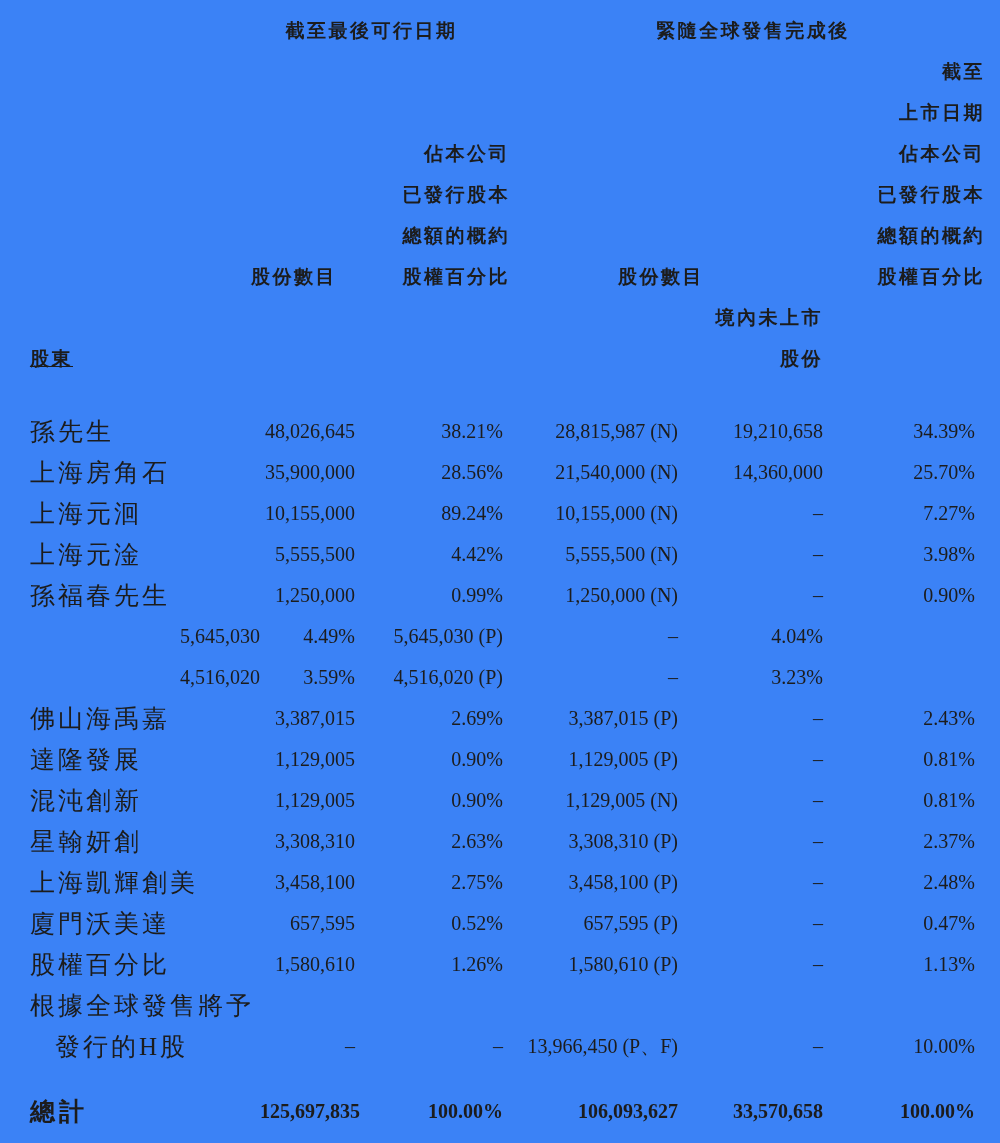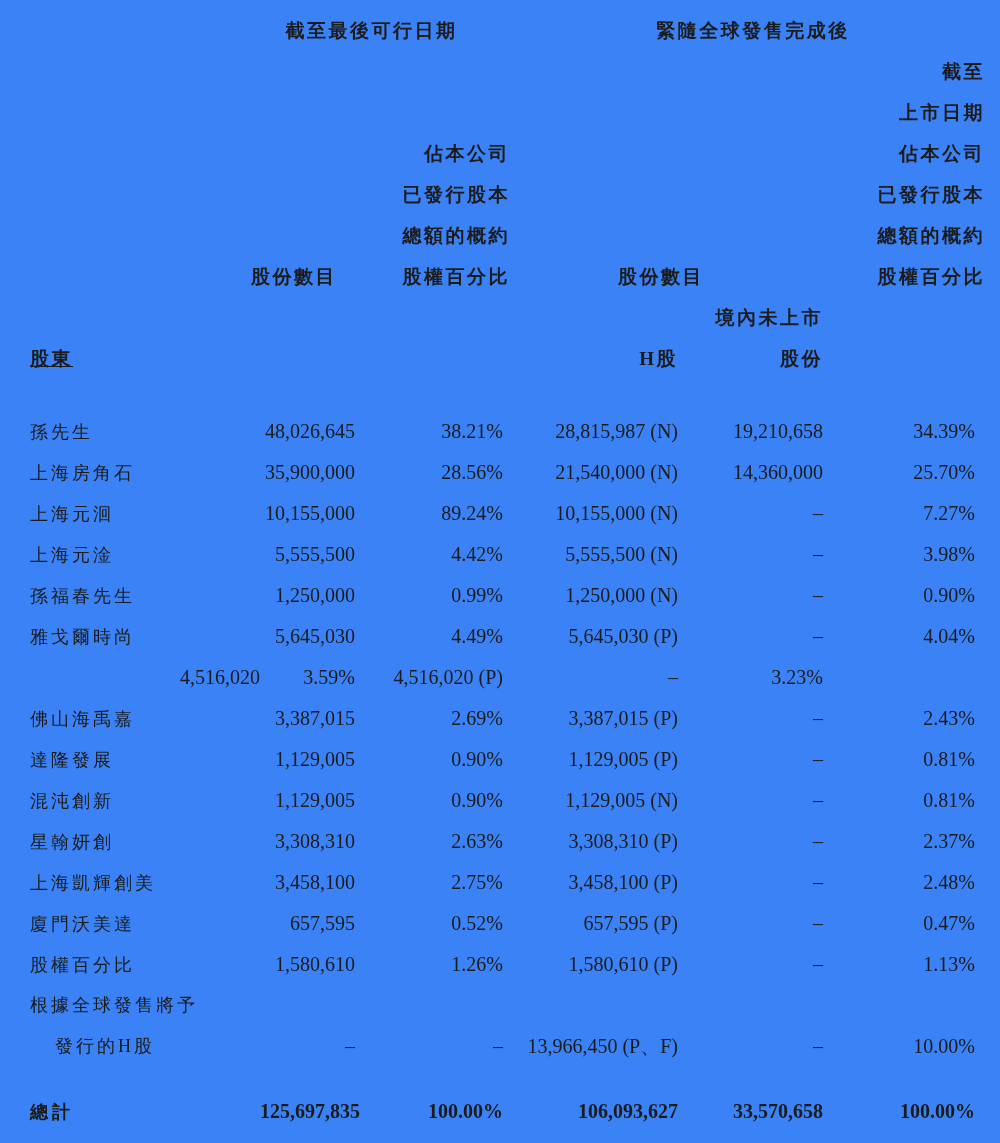--- a/index.html
+++ b/index.html
@@ -54,21 +54,21 @@
     height: 41px;
     align-items: center;
   }
   .cell {
     font-size: 20px;
     text-align: right;
     white-space: nowrap;
   }
   .cell.name {
     text-align: left;
-    font-size: 18px;
+    font-size: 25px;
     letter-spacing: 3px;
   }
 
   
   .t-row.special { height: 82px; }
   .t-row.special .cell { align-self: end; height: 41px; line-height: 41px; }
   .t-row.special .cell.name { align-self: stretch; height: 82px; line-height: 41px; }
   .name-line2 { padding-left: 25px; }
 
   
@@ -97,21 +97,20 @@
     <div class="hcell gc6 gr6 tweak-r10">總額的概約</div>
 
     <div class="hcell gc2 gr7 h-shares-before">股份數目</div>
     <div class="hcell gc3 gr7 tweak-r7">股權百分比</div>
     <div class="hcell gc4 gr7 h-shares-after">股份數目</div>
     <div class="hcell gc6 gr7 tweak-r10">股權百分比</div>
 
     <div class="hcell gc5 gr8">境內未上市</div>
 
     <div class="hcell left gc1 gr9">股東</div>
-    <div class="hcell gc4 gr9">H股</div>
     <div class="hcell gc5 gr9">股份</div>
   </div>
 
   <div class="t-body">
 
       <div class="t-row">
         <div class="cell name">孫先生</div>
         <div class="cell num">48,026,645</div>
         <div class="cell num">38.21%</div>
         <div class="cell num">28,815,987 (N)</div>
@@ -149,21 +148,20 @@
       <div class="t-row">
         <div class="cell name">孫福春先生</div>
         <div class="cell num">1,250,000</div>
         <div class="cell num">0.99%</div>
         <div class="cell num">1,250,000 (N)</div>
         <div class="cell num">–</div>
         <div class="cell num">0.90%</div>
       </div>
 
       <div class="t-row">
-        <div class="cell name">雅戈爾時尚</div>
         <div class="cell num">5,645,030</div>
         <div class="cell num">4.49%</div>
         <div class="cell num">5,645,030 (P)</div>
         <div class="cell num">–</div>
         <div class="cell num">4.04%</div>
       </div>
 
       <div class="t-row">
         <div class="cell num">4,516,020</div>
         <div class="cell num">3.59%</div>

